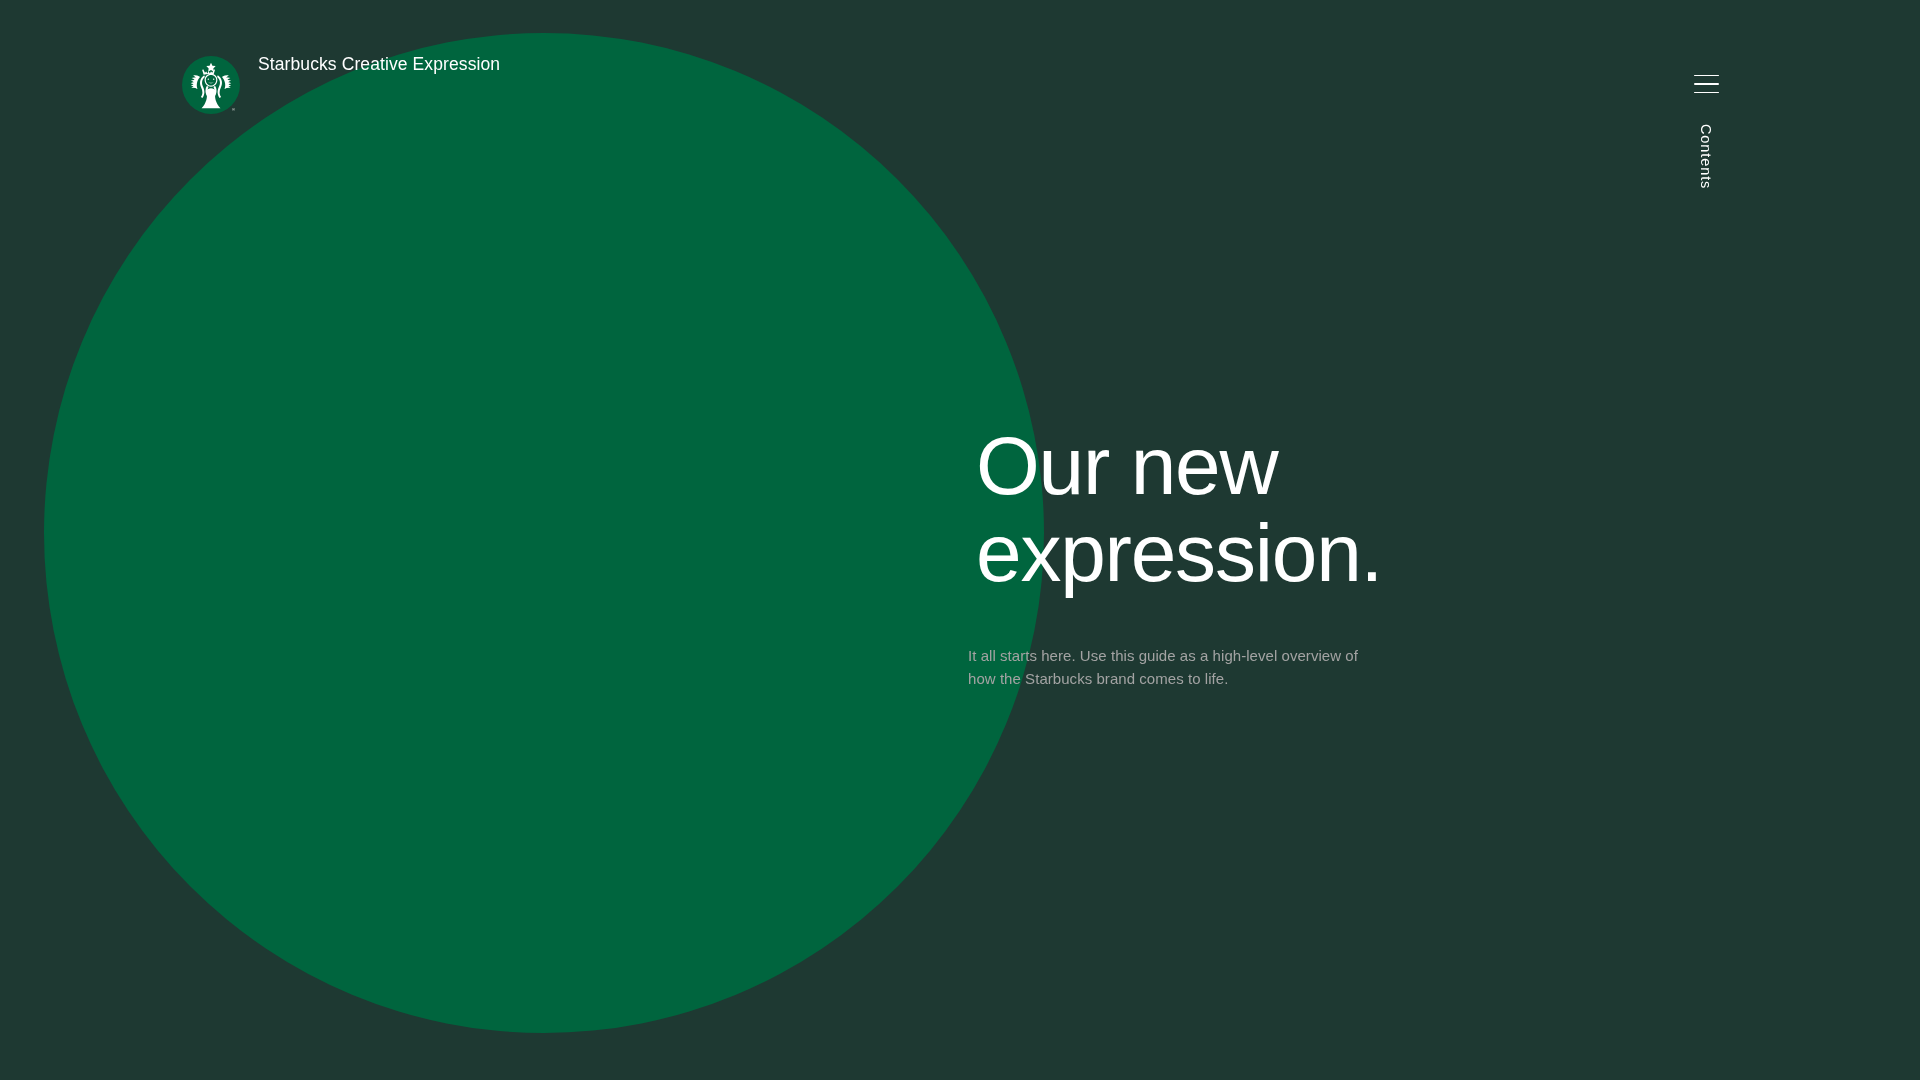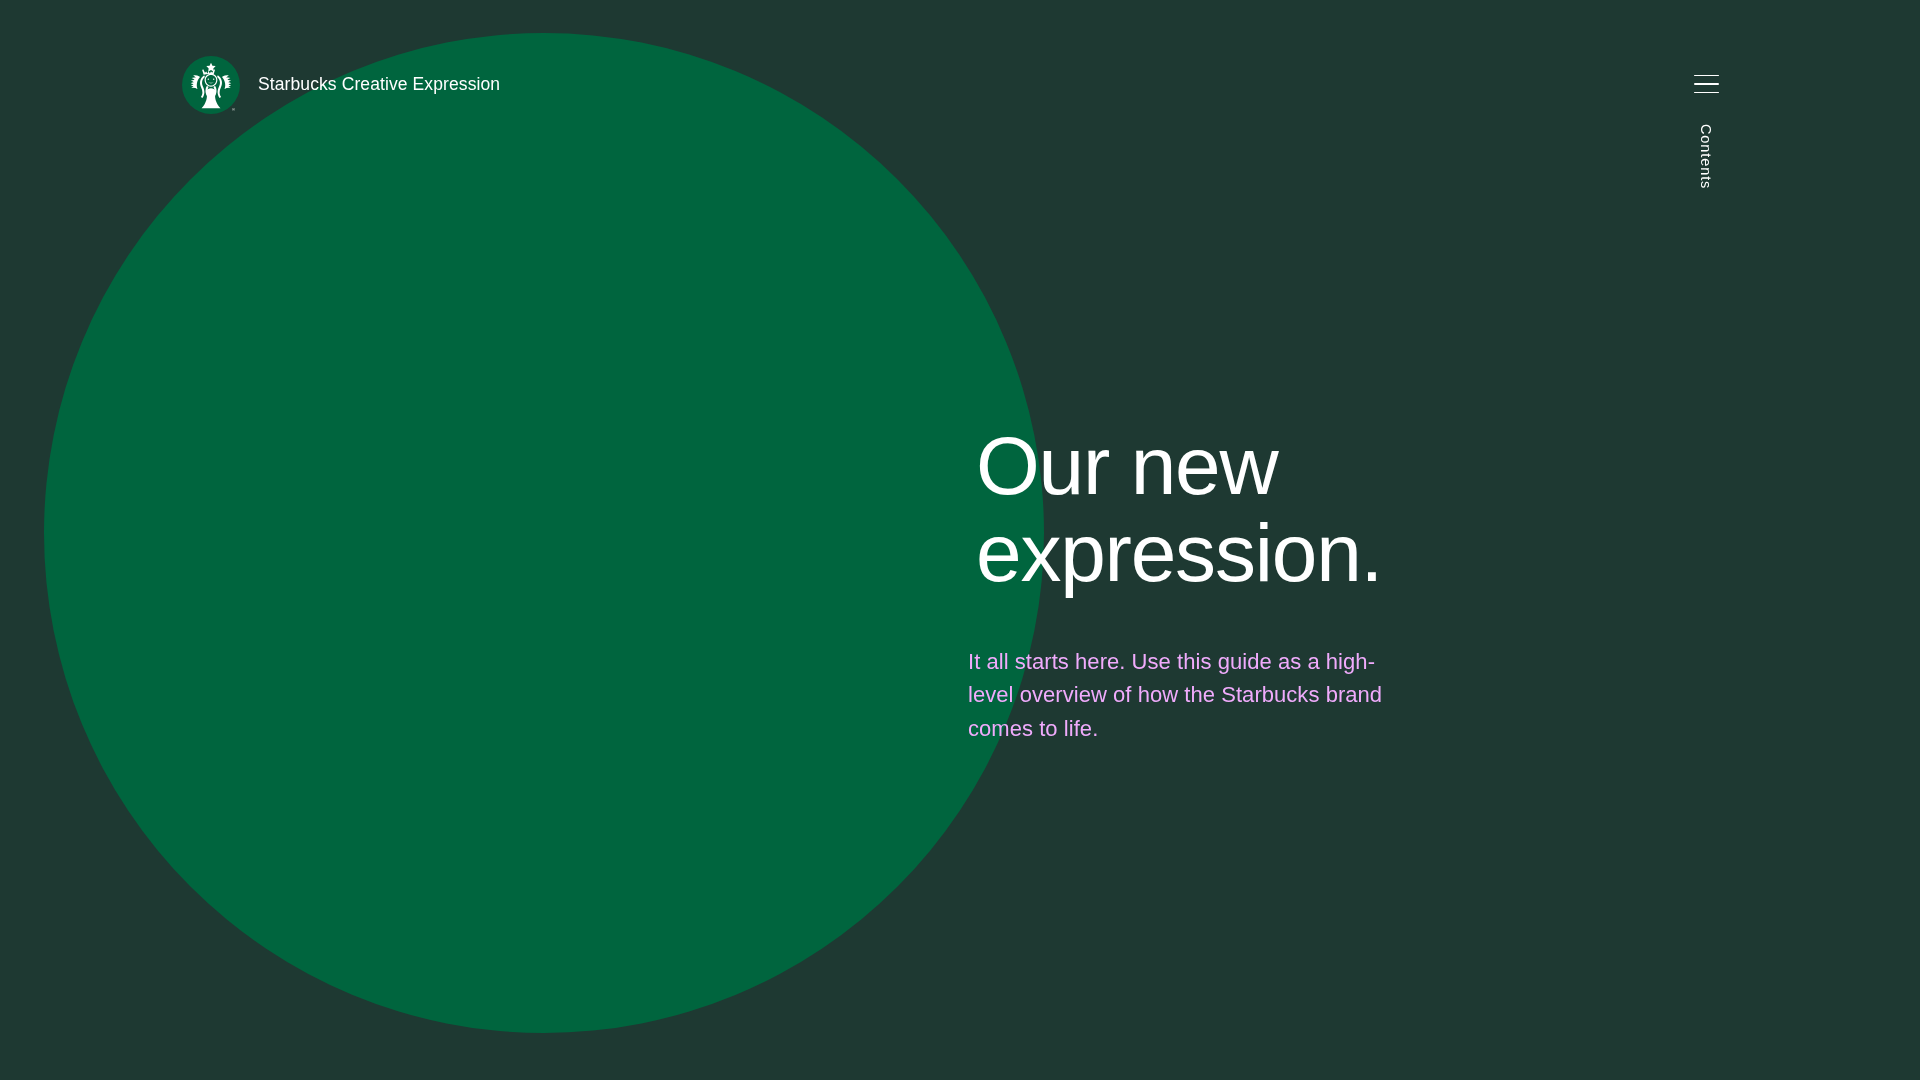--- a/index.html
+++ b/index.html
@@ -44,21 +44,20 @@
     width: 1920px;
     height: 170px;
     z-index: 5;
   }
 
   .brand-lockup {
     position: absolute;
     left: 182px;
     top: 56px;
     display: flex;
-    align-items: center;
     gap: 18px;
     text-decoration: none;
   }
 
   .siren-mark {
     width: 58px;
     height: 58px;
     flex: 0 0 58px;
     display: block;
   }
@@ -130,22 +129,22 @@
     color: #ffffff;
     font-size: 82px;
     font-weight: 300;
     line-height: 1.06;
     letter-spacing: -1.2px;
   }
 
   .hero-subcopy {
     margin: 0;
     padding-top: 40px;
-    color: #f0abfc;
-    font-size: 22px;
+    color: #a3a3a3;
+    font-size: 15px;
     font-weight: 400;
     line-height: 1.52;
     letter-spacing: 0.05px;
     max-width: 420px;
   }
 </style>
 </head>
 <body>
 
 <div class="stage">

